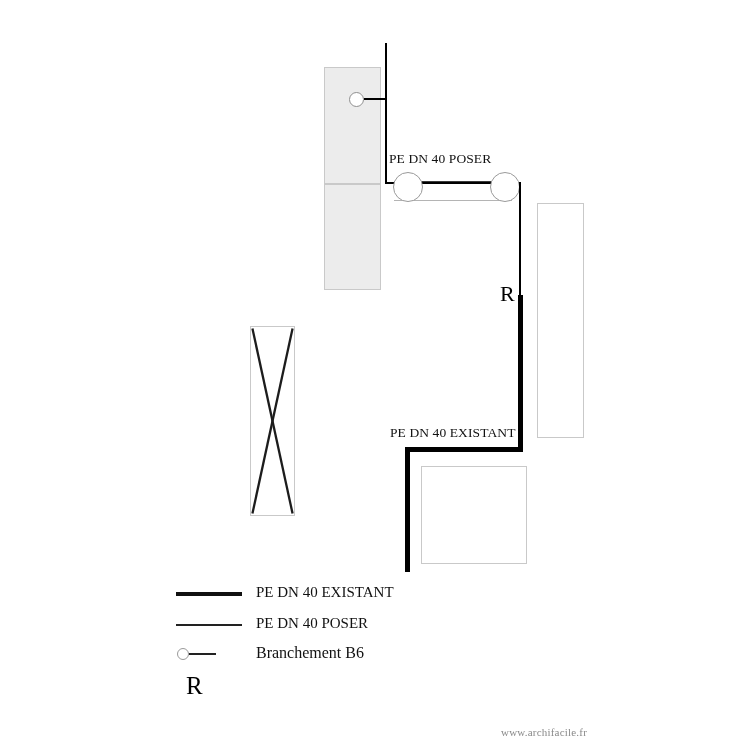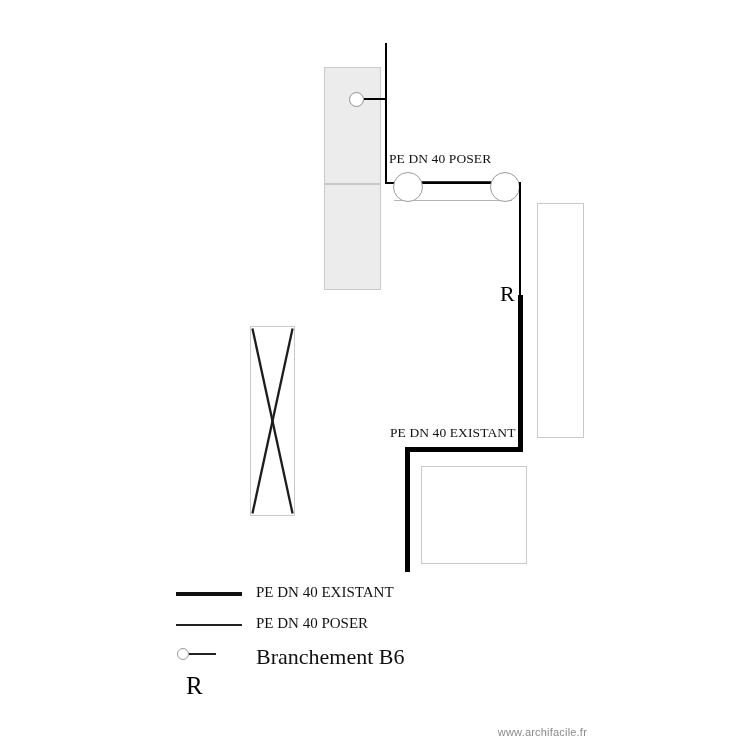--- a/index.html
+++ b/index.html
@@ -171,28 +171,28 @@
   .sym-r {
     position: absolute;
     left: 16px; top: -1px;
     font-family: "Liberation Serif", serif;
     font-size: 25px;
     color: #000000;
     line-height: 31px;
   }
 
   .legend-label.size-sm { font-size: 15px; top: 6px; }
-  .legend-label.size-md { font-size: 22px; top: 4px; }
+  .legend-label.size-md { font-size: 16px; top: 4px; }
 
   
   .watermark {
     position: absolute;
     right: 18px;
     bottom: 12px;
-    font-family: Liberation Sans, sans-serif;
+    font-family: Liberation Serif, serif;
     font-size: 11px;
     color: #8a8a8a;
     letter-spacing: 0.2px;
   }
 </style>
 </head>
 <body>
 
 <div id="plan-canvas">
 

